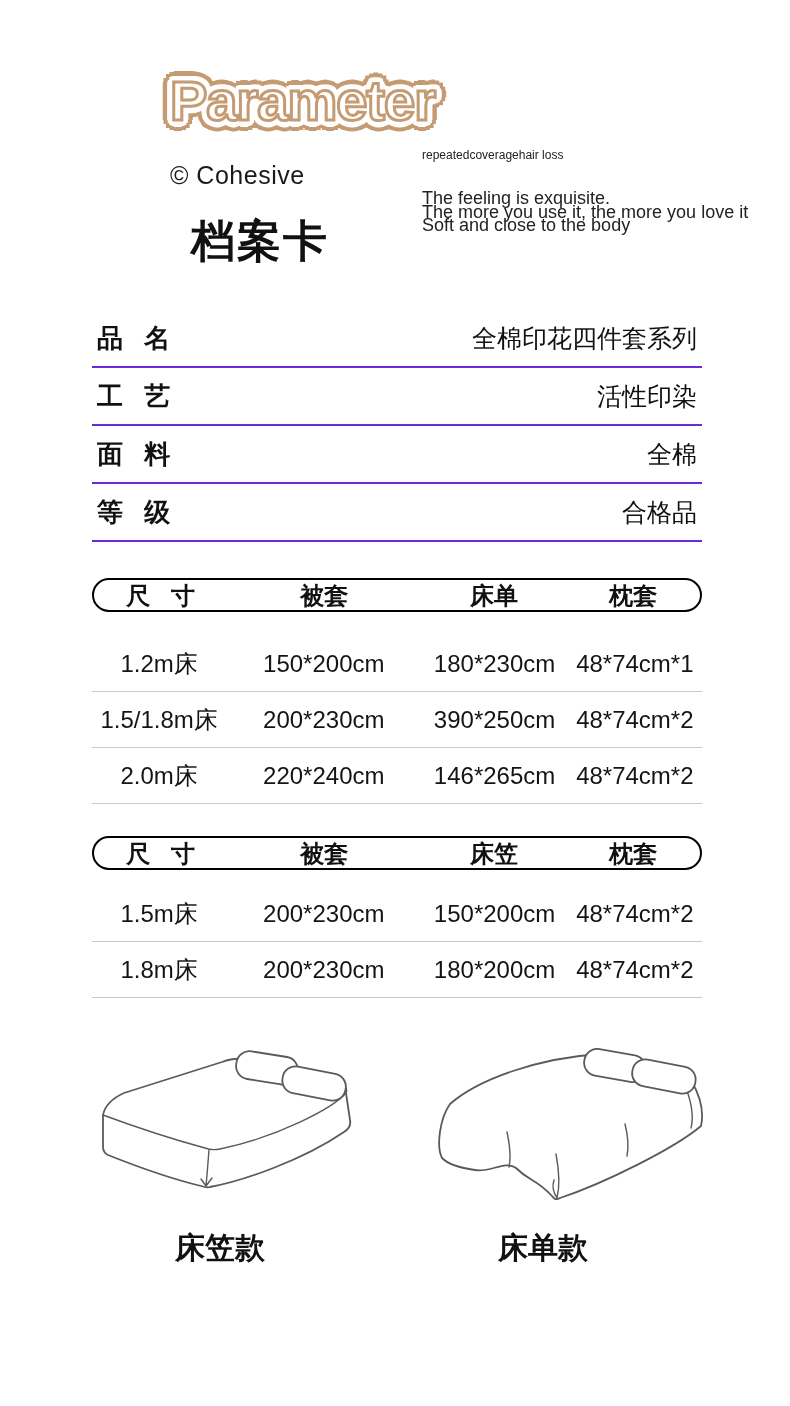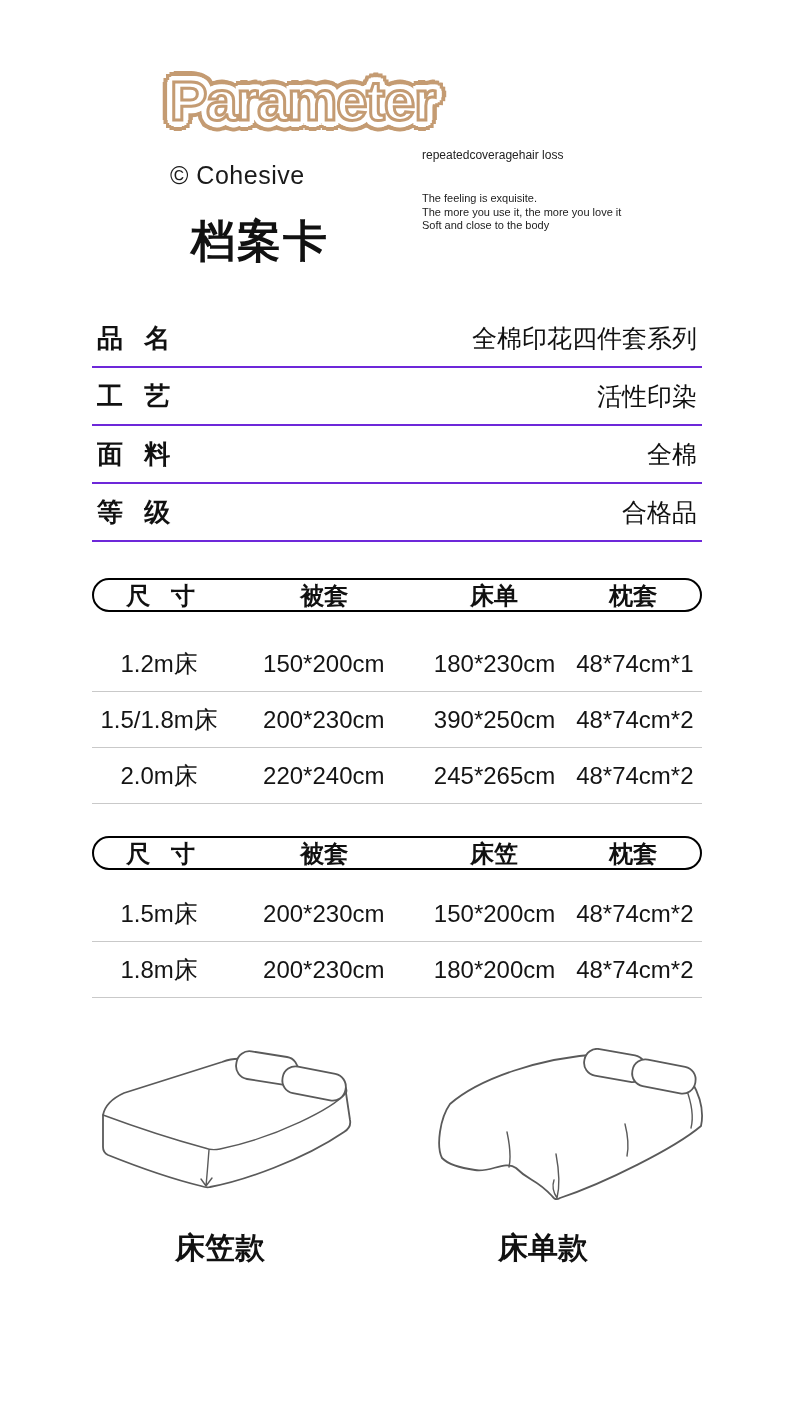--- a/index.html
+++ b/index.html
@@ -32,21 +32,21 @@
       0 6.5px #fff,-2.5px 6px #fff,-4.6px 4.6px #fff,-6px 2.5px #fff,
       -6.5px 0 #fff,-6px -2.5px #fff,-4.6px -4.6px #fff,-2.5px -6px #fff,
       0 -6.5px #fff,2.5px -6px #fff,4.6px -4.6px #fff,6px -2.5px #fff;
   }
   .logo .stroke-inner{ color:#fff; -webkit-text-stroke:3px #c49b72; }
 
   .brand { position:absolute; left:170px; top:161px; font-size:25px; font-weight:500; letter-spacing:0.5px; color:#1a1a1a; }
   .card-title { position:absolute; left:191px; top:212px; font-size:44px; font-weight:bold; letter-spacing:2px; }
 
   .keywords { position:absolute; left:422px; top:148px; display:flex; font-size:12px; color:#222; }
-  .tagline  { position:absolute; left:422px; top:192px; font-size:11px; line-height:13.5px; color:#222; }
+  .tagline  { position:absolute; left:422px; top:192px; font-size:18px; line-height:13.5px; color:#222; }
 
   
   .info-table { margin:0 88px 0 92px; }
   .info-row {
     height:58px; border-bottom:2px solid #6d28d9;
     display:flex; justify-content:space-between; align-items:center;
     padding:0 5px;
     gap:28px;
   }
   .info-label { font-size:26px; font-weight:bold; word-spacing:14px; }
@@ -142,21 +142,21 @@
       </div>
       <div class="size-row">
         <span>1.5/1.8m床</span>
         <span>200*230cm</span>
         <span>390*250cm</span>
         <span>48*74cm*2</span>
       </div>
       <div class="size-row">
         <span>2.0m床</span>
         <span>220*240cm</span>
-        <span>245*265cm</span>
+        <span>146*265cm</span>
         <span>48*74cm*2</span>
       </div>
     </div>
   </section>
 
   <section class="size-table second">
     <div class="pill-header">
       <span class="gap-label">尺 寸</span>
       <span>被套</span>
       <span>床笠</span>

